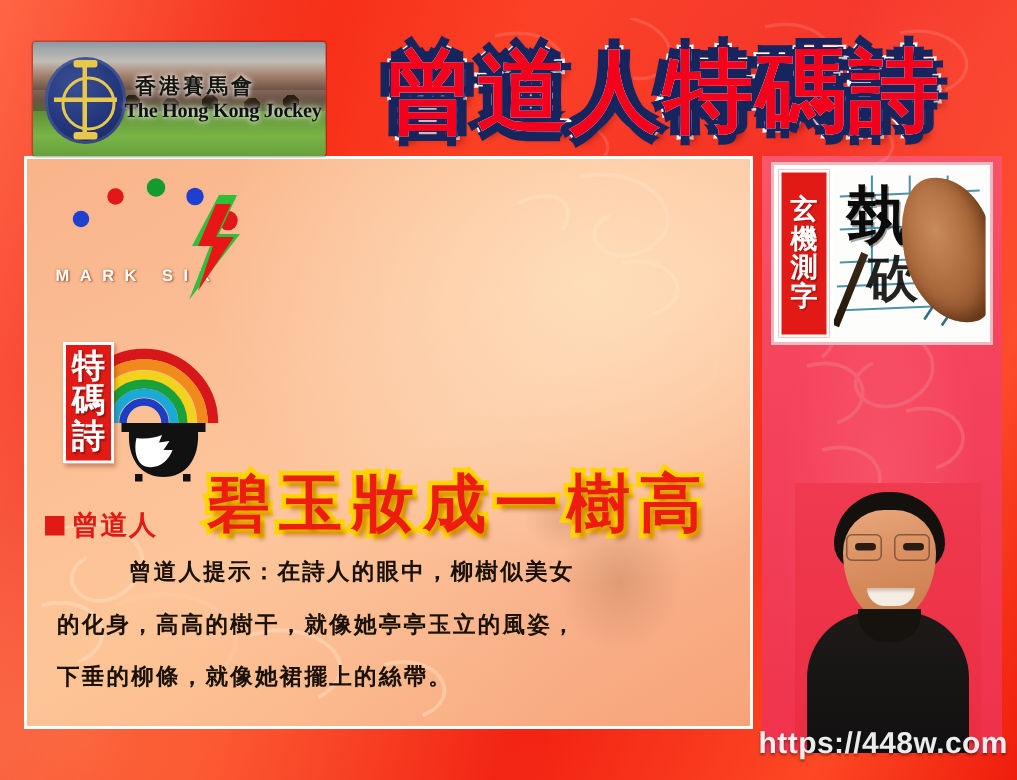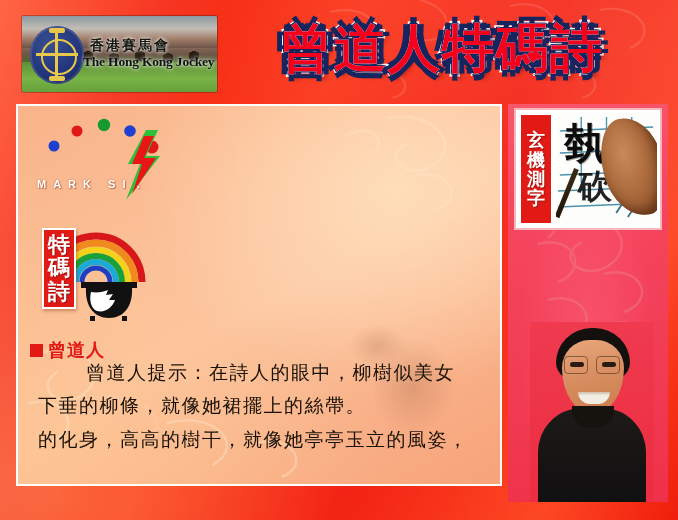--- a/index.html
+++ b/index.html
@@ -28,21 +28,21 @@
     background:
       linear-gradient(105deg, rgba(255,255,255,0.22) 0%, rgba(255,255,255,0.0) 28%),
       radial-gradient(ellipse at 8% 95%, rgba(255,200,120,0.30) 0%, rgba(255,180,90,0) 35%),
       radial-gradient(ellipse at 88% 5%, rgba(255,120,110,0.30) 0%, rgba(255,120,110,0) 45%);
     pointer-events: none;
   }
 
   
   .header {
     position: absolute;
-    left: 0; top: 0;
+    left: 0; top: 12px;
     width: 574px;
     height: 98px;
     z-index: 5;
   }
 
   .jc-logo {
     position: absolute;
     left: 22px; top: 16px;
     width: 195px;
     height: 76px;
@@ -128,21 +128,21 @@
 
   .header-title {
     position: absolute;
     left: 212px; top: 6px;
     width: 460px;
     height: 86px;
     display: flex;
     align-items: center;
     justify-content: center;
     font-family: "DejaVu Sans", "Liberation Sans", sans-serif;
-    font-size: 52px;
+    font-size: 60px;
     font-weight: 900;
     letter-spacing: 2px;
     color: #f5001c;
     -webkit-text-stroke: 5px #ffffff;
     paint-order: stroke fill;
     text-shadow:
       0 0 0 #fff,
       -1px -1px 0 #17255e, 1px -1px 0 #17255e,
       -1px 1px 0 #17255e, 1px 1px 0 #17255e,
       -7px 0 0 #17255e, 7px 0 0 #17255e,
@@ -310,24 +310,24 @@
   .explain {
     position: absolute;
     left: 16px; top: 338px;
     width: 486px;
     height: 148px;
     box-sizing: border-box;
     padding: 18px 22px 0 22px;
     z-index: 4;
   }
   .explain p {
-    margin: 4px 0 9px 0;
+    margin: 16px 0 9px 0;
     font-family: "DejaVu Sans", "Liberation Sans", sans-serif;
-    font-size: 19px;
-    font-weight: 400;
+    font-size: 15px;
+    font-weight: 700;
     color: #1a1208;
     letter-spacing: 1.5px;
     line-height: 1.28;
     white-space: nowrap;
   }
   .explain p.indent { text-indent: 48px; }
 
   
   .right-col {
     position: absolute;
@@ -571,27 +571,28 @@
       </div>
     </div>
 
     <div class="author-line">
       <span class="sq"></span>
       <span class="nm">曾道人</span>
     </div>
 
 
     <div class="poem">
+      <div class="line">碧玉妝成一樹高</div>
     </div>
   </div>
 
   <div class="explain">
     <p class="indent">曾道人提示：在詩人的眼中，柳樹似美女</p>
+    <p>的化身，高高的樹干，就像她亭亭玉立的風姿，</p>
     <p>下垂的柳條，就像她裙擺上的絲帶。</p>
-    <p>的化身，高高的樹干，就像她亭亭玉立的風姿，</p>
   </div>
 
   <div class="right-col">
 
     <svg class="rc-swirls" viewBox="0 0 160 200">
       <g fill="none" stroke="#f07a88" stroke-width="2.4" opacity="0.9">
         <path d="M56 14 C100 2, 134 40, 100 62 C74 78, 46 52, 74 38"></path>
         <path d="M30 40 C66 30, 82 66, 50 78"></path>
         <path d="M96 70 C132 60, 150 96, 116 108"></path>
         <path d="M40 96 C76 86, 94 122, 62 134"></path>
@@ -638,13 +639,14 @@
       <div class="pt-face"></div>
       <div class="pt-glass-l"></div>
       <div class="pt-glass-r"></div>
       <div class="pt-eye-l"></div>
       <div class="pt-eye-r"></div>
       <div class="pt-mouth"></div>
       <div class="pt-collar"></div>
     </div>
   </div>
 
+  <div class="watermark">https://448w.com</div>
 </div>
 
 </body></html>

